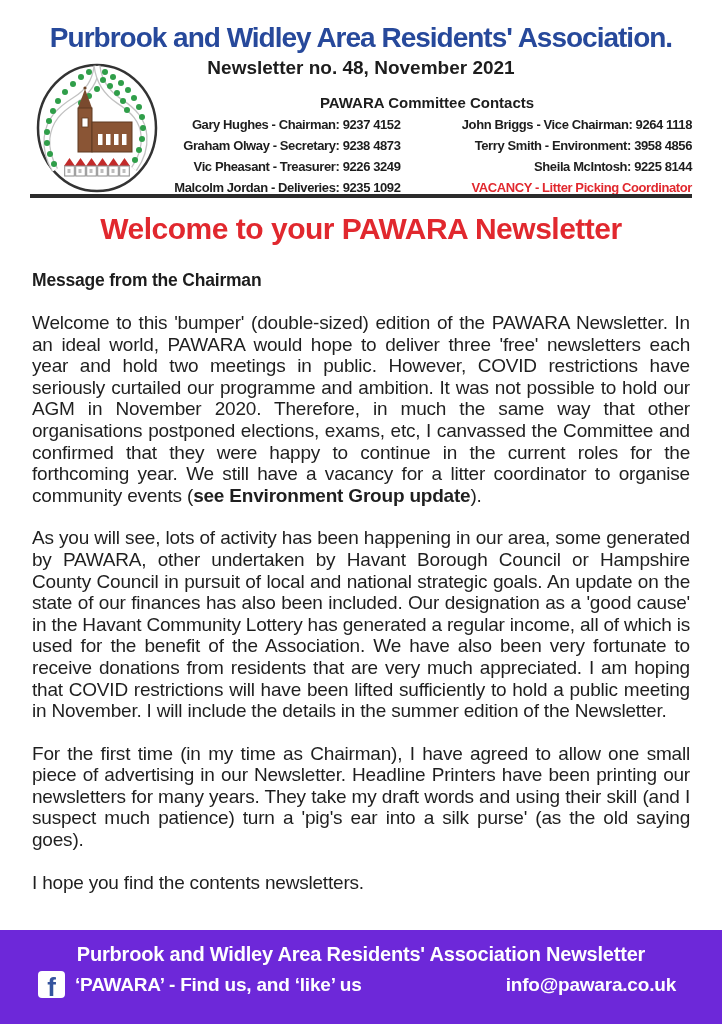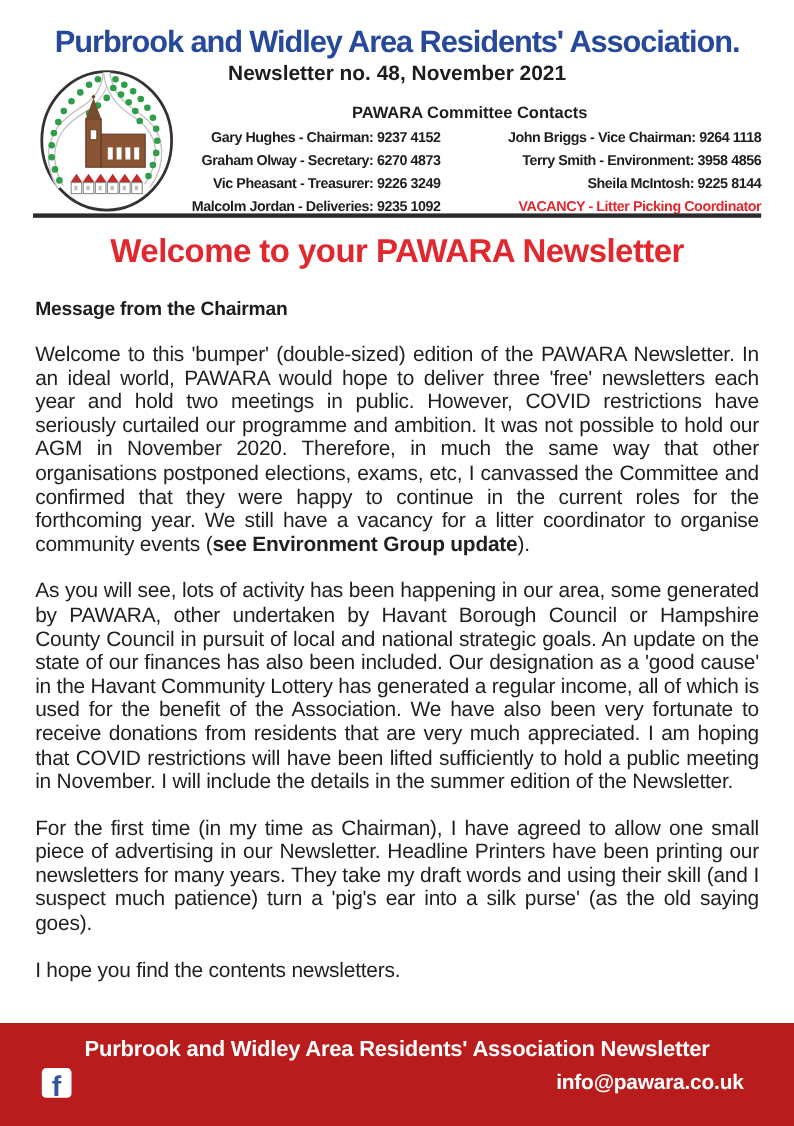--- a/index.html
+++ b/index.html
@@ -53,21 +53,21 @@
   }
   .body-p{
     margin:21px 0 0;font-size:19px;line-height:21.6px;
     text-align:justify;color:#1f1f1f;letter-spacing:-0.2px;
   }
   .body-p.last{text-align:left;}
   .body-p .b{font-weight:bold;}
   
   .footer{
     position:absolute;left:0;right:0;bottom:0;height:94px;
-    background:#b91c1c;color:#fff;
+    background:#6d28d9;color:#fff;
   }
   .footer-line1{
     margin-top:13px;text-align:center;font-size:20px;font-weight:bold;
     white-space:nowrap;letter-spacing:-0.2px;
   }
   .footer-line2{
     display:flex;align-items:center;margin-top:5px;
     padding:0 46px 0 38px;
   }
   .fb-group{display:flex;align-items:center;gap:10px;}
@@ -178,21 +178,21 @@
           </g>
         </g>
       </svg>
     </div>
 
     <div class="contacts">
       <div class="contacts-heading">PAWARA Committee Contacts</div>
       <div class="contacts-cols">
         <div class="contacts-col left">
           <div class="contact-line">Gary Hughes - Chairman: 9237 4152</div>
-          <div class="contact-line">Graham Olway - Secretary: 6270 4873</div>
+          <div class="contact-line">Graham Olway - Secretary: 9238 4873</div>
           <div class="contact-line">Vic Pheasant - Treasurer: 9226 3249</div>
           <div class="contact-line">Malcolm Jordan - Deliveries: 9235 1092</div>
         </div>
         <div class="contacts-col right">
           <div class="contact-line">John Briggs - Vice Chairman: 9264 1118</div>
           <div class="contact-line">Terry Smith - Environment: 3958 4856</div>
           <div class="contact-line">Sheila McIntosh: 9225 8144</div>
           <div class="contact-line vacancy">VACANCY - Litter Picking Coordinator</div>
         </div>
       </div>
@@ -214,18 +214,19 @@
     <p class="body-p last"><span>I hope you find the contents newsletters.</span></p>
   </main>
 
   <footer class="footer">
     <div class="footer-line1">Purbrook and Widley Area Residents' Association Newsletter</div>
     <div class="footer-line2">
       <div class="fb-group">
         <div class="fb-icon">
             <span>f</span>
           </div>
+        <div class="footer-find">‘PAWARA’ - Find us, and ‘like’ us</div>
       </div>
       <div class="footer-email">info@pawara.co.uk</div>
     </div>
   </footer>
 
 </div>
 
 </body></html>

